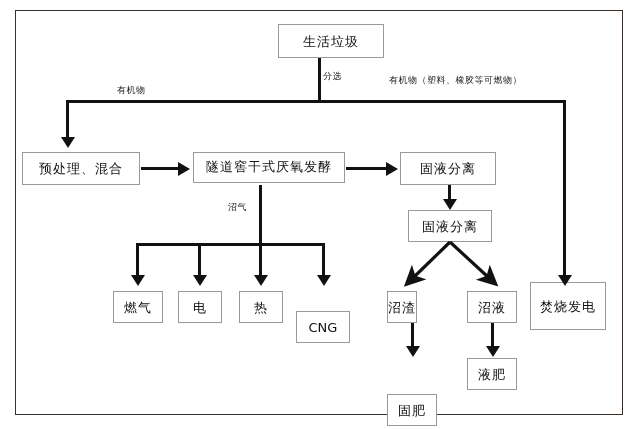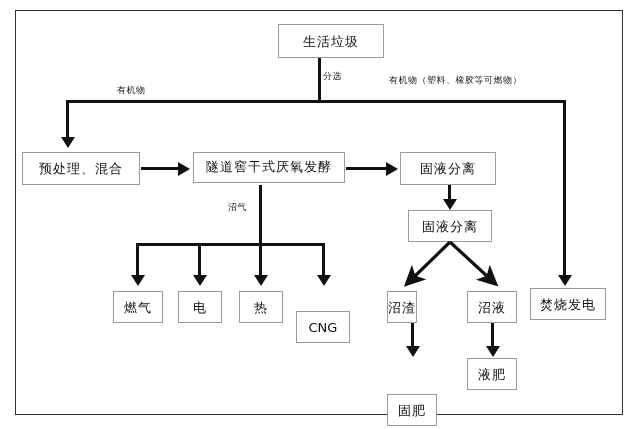--- a/index.html
+++ b/index.html
@@ -115,21 +115,21 @@
   <div class="node" style="left:178px; top:291px; width:44px; height:32px;">电</div>
 
   <div class="node" style="left:239px; top:291px; width:44px; height:32px;">热</div>
 
   <div class="node latin" style="left:296px; top:291px; width:54px; height:32px;margin-top:20px;">CNG</div>
 
   <div class="node" style="left:387px; top:291px; width:30px; height:32px;">沼渣</div>
 
   <div class="node" style="left:467px; top:291px; width:50px; height:32px;">沼液</div>
 
-  <div class="node" style="left:530px; top:288px; width:76px; height:32px;">焚烧发电</div>
+  <div class="node" style="left:530px; top:282px; width:76px; height:48px;">焚烧发电</div>
 
   <div class="node" style="left:387px; top:358px; width:50px; height:32px;margin-top:36px;">固肥</div>
 
   <div class="node" style="left:467px; top:358px; width:50px; height:32px;">液肥</div>
 
   <div class="edge-label" style="left:323px; top:72px;">分选</div>
 
   <div class="edge-label" style="left:117px; top:86px;">有机物</div>
 
   <div class="edge-label" style="left:389px; top:76px;">有机物（塑料、橡胶等可燃物）</div>

